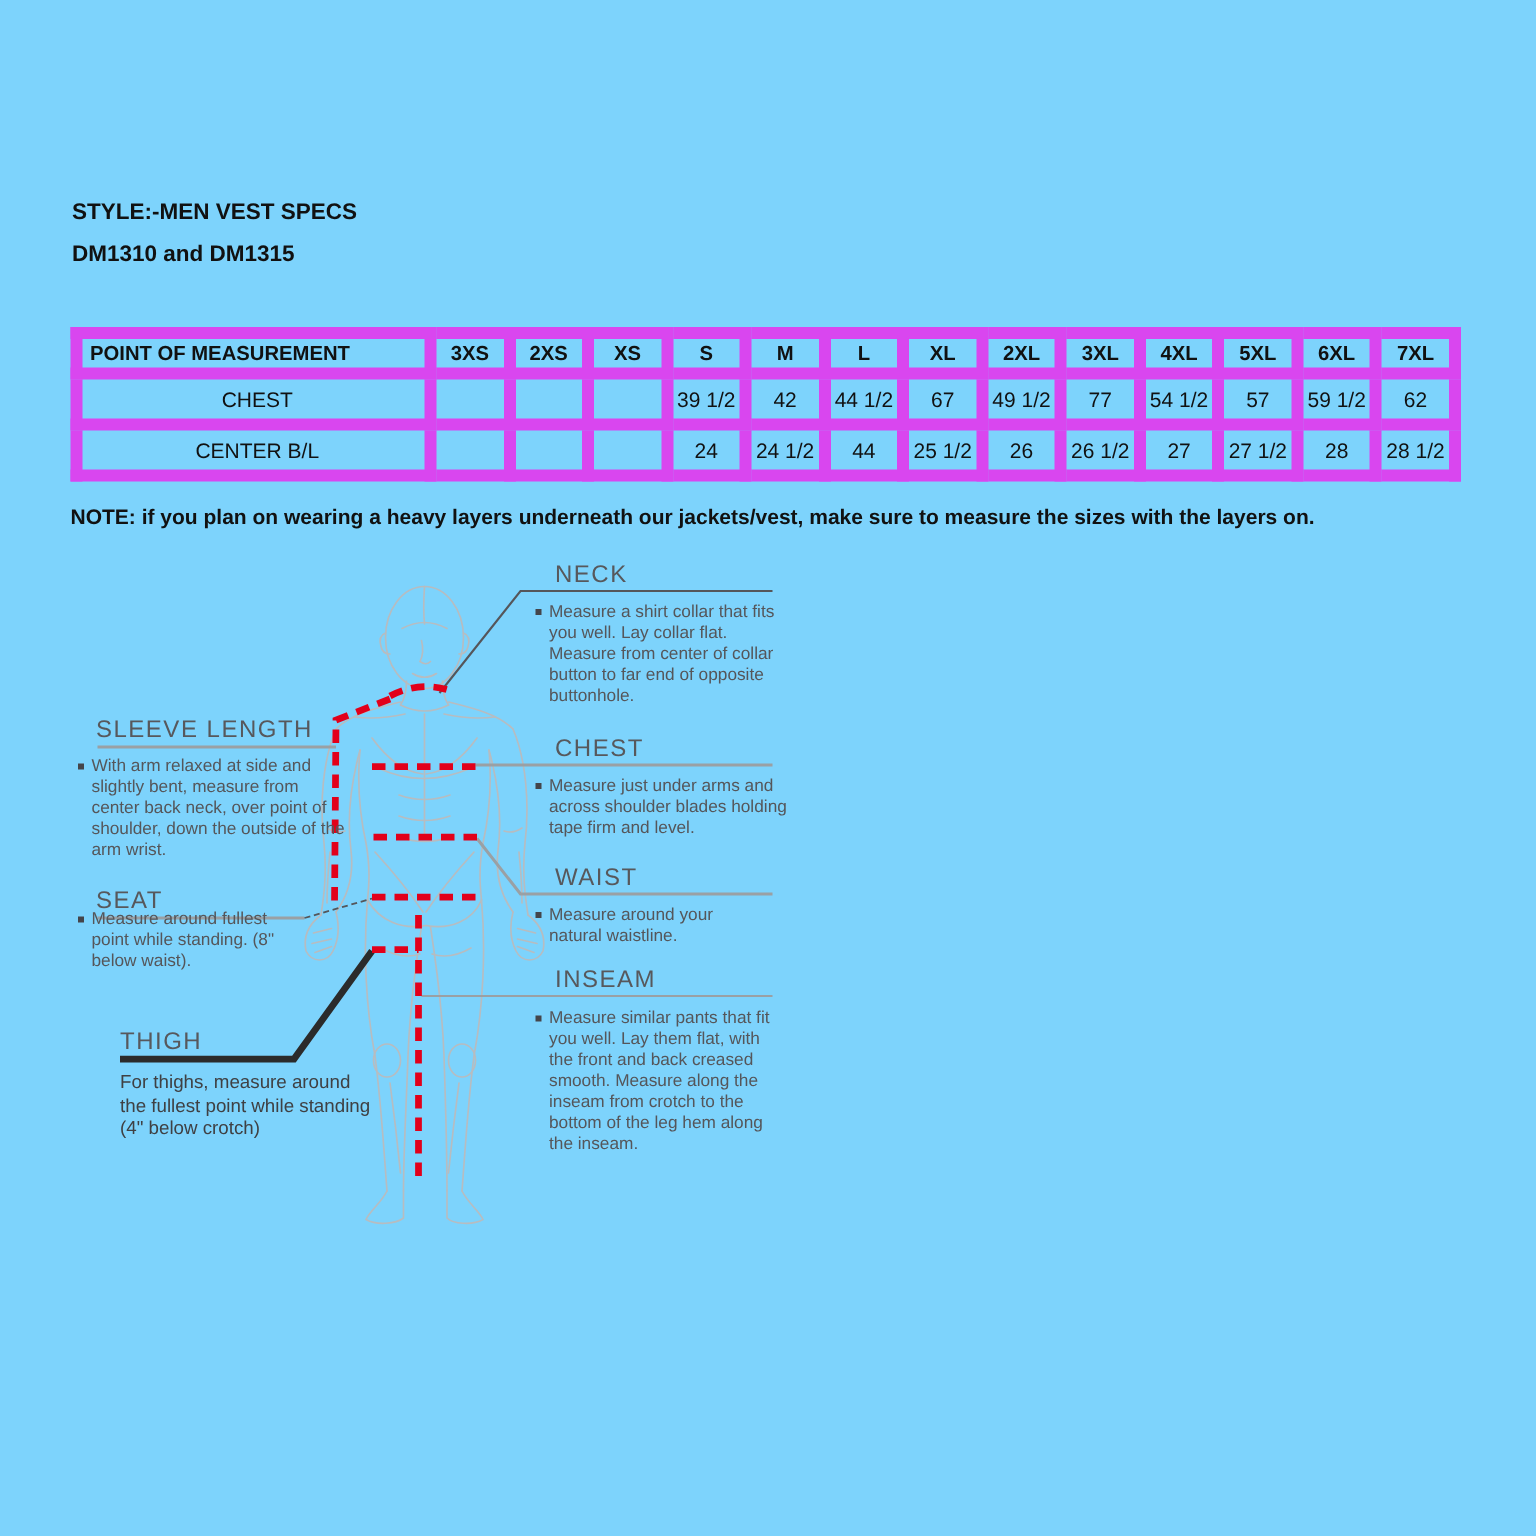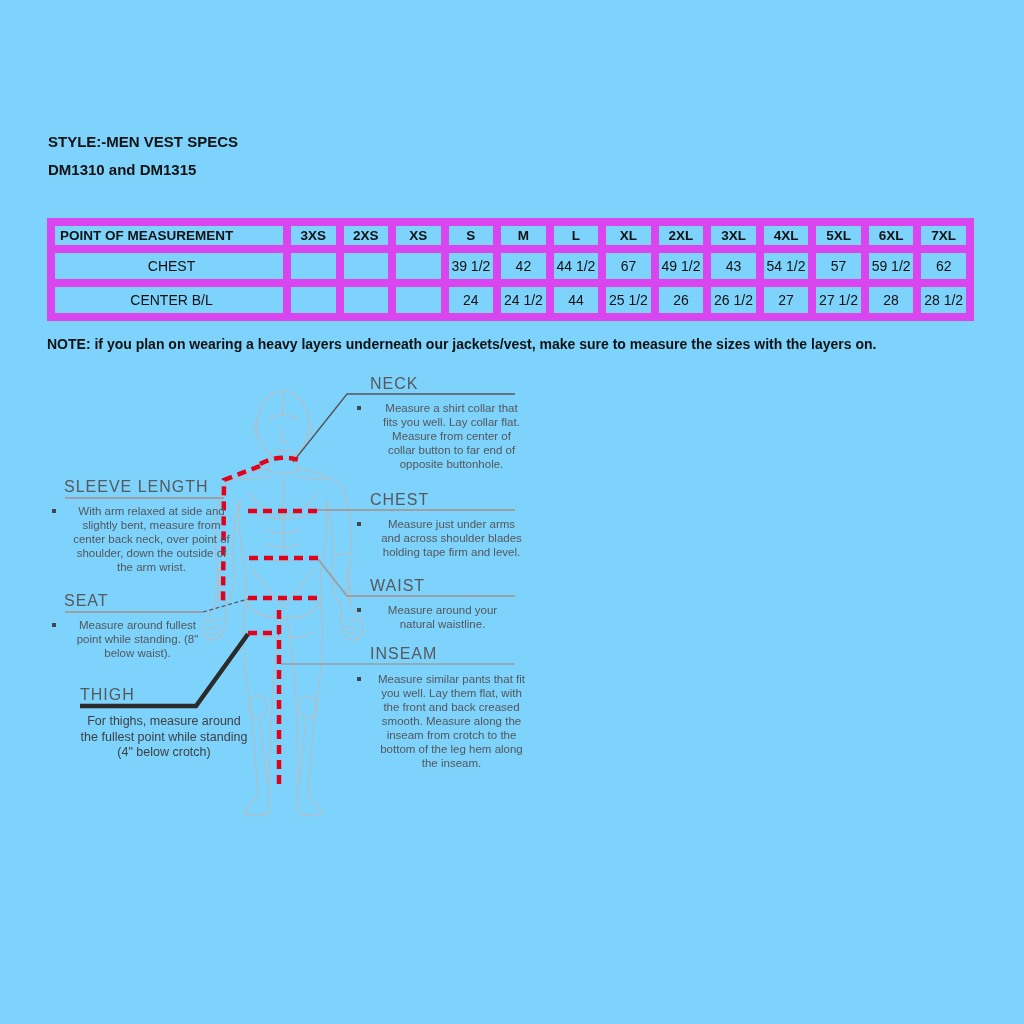--- a/index.html
+++ b/index.html
@@ -22,22 +22,22 @@
   td.row-label { font-weight:bold; text-align:left; padding-left:5px; font-size:13.5px; }
 
   
   .note { position:absolute; left:47px; top:336px; width:900px;
           font-size:14px; font-weight:bold; color:#111; }
 
   
   .diagram { position:absolute; left:48px; top:372px; width:482px; height:460px;text-decoration:underline; }
   .diagram svg { position:absolute; left:0; top:0; }
   .dtitle { position:absolute; font-size:16px; letter-spacing:1px; color:#57585c; }
-  .ddesc { position:absolute; display:flex; gap:17px; color:#55565a;
-           font-size:11.5px; line-height:1.22;text-align:center; }
+  .ddesc { position:absolute; display:flex; gap:5px; color:#55565a;
+           font-size:11.5px; line-height:1.22; }
   .ddesc .bullet { flex:none; width:4px; height:4px; background:#44454a; margin-top:5px; }
   .ddesc.nobullet { font-size:12.5px; color:#3f4043; line-height:1.25; }
 </style>
 </head>
 <body>
 
 <div class="page">
 
   <div class="title-block">
     <div class="title-line">STYLE:-MEN VEST SPECS</div>
@@ -67,21 +67,21 @@
       <tr>
         <td class="row-label">CHEST</td>
         <td></td>
         <td></td>
         <td></td>
         <td>39 1/2</td>
         <td>42</td>
         <td>44 1/2</td>
         <td>67</td>
         <td>49 1/2</td>
-        <td>43</td>
+        <td>77</td>
         <td>54 1/2</td>
         <td>57</td>
         <td>59 1/2</td>
         <td>62</td>
       </tr>
       <tr>
         <td class="row-label">CENTER B/L</td>
         <td></td>
         <td></td>
         <td></td>
@@ -197,21 +197,21 @@
       <span>Measure similar pants that fit you well. Lay them flat, with the front and back creased smooth. Measure along the inseam from crotch to the bottom of the leg hem along the inseam.</span>
     </div>
 
     <div class="dtitle" style="left:16px; top:106px;">SLEEVE LENGTH</div>
     <div class="ddesc" style="left:4px; top:132px; width:178px;">
       <span class="bullet"></span>
       <span>With arm relaxed at side and slightly bent, measure from center back neck, over point of shoulder, down the outside of the arm wrist.</span>
     </div>
 
     <div class="dtitle" style="left:16px; top:220px;">SEAT</div>
-    <div class="ddesc" style="left:4px; top:246px; width:150px;">
+    <div class="ddesc" style="left:4px; top:234px; width:150px;">
       <span class="bullet"></span>
       <span>Measure around fullest point while standing. (8" below waist).</span>
     </div>
 
     <div class="dtitle" style="left:32px; top:314px;">THIGH</div>
     <div class="ddesc nobullet" style="left:32px; top:342px; width:168px;">
       <span>For thighs, measure around the fullest point while standing (4" below crotch)</span>
     </div>
 
   </div>

